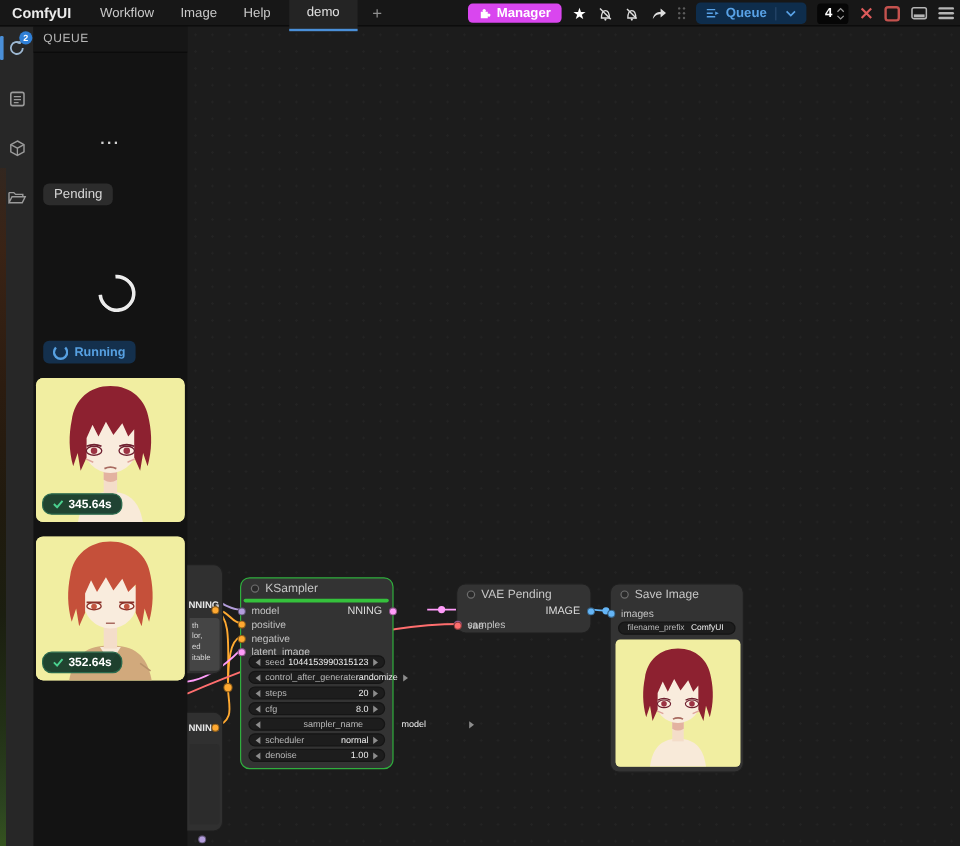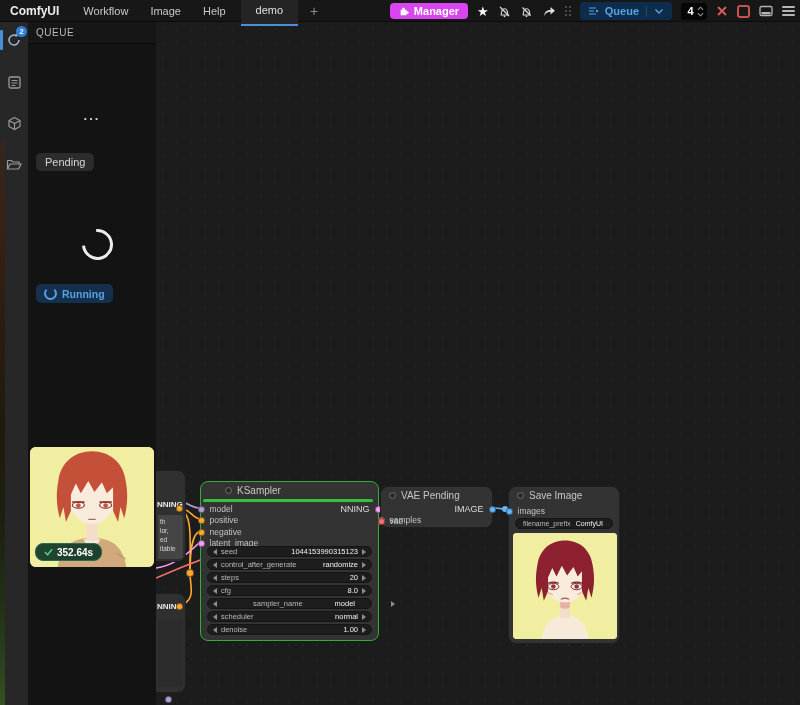--- a/index.html
+++ b/index.html
@@ -235,20 +235,31 @@
       <span>QUEUE</span>
     </div>
     <div class="more-btn">...</div>
     <div class="pending-badge">Pending</div>
     <div class="big-spinner"></div>
     <div class="running-badge">
       <span class="mini-spinner"></span>
       <span class="txt">Running</span>
     </div>
 
+    <div class="thumb" style="top:293px;">
+      <svg viewBox="0 0 100 100" preserveAspectRatio="xMidYMid slice">
+          <use href="#char-darkred"></use>
+        </svg>
+      <div class="time-badge">
+        <svg width="9" height="8" viewBox="0 0 10 8">
+            <path d="M1,4 L4,7 L9,1" fill="none" stroke="#4ad08e" stroke-width="1.8"></path>
+          </svg>
+        <span>345.64s</span>
+      </div>
+    </div>
 
     <div class="thumb" style="top:425px;">
       <svg viewBox="0 0 100 100" preserveAspectRatio="xMidYMid slice">
           <use href="#char-orange"></use>
         </svg>
       <div class="time-badge">
         <svg width="9" height="8" viewBox="0 0 10 8">
             <path d="M1,4 L4,7 L9,1" fill="none" stroke="#4ad08e" stroke-width="1.8"></path>
           </svg>
         <span>352.64s</span>
@@ -292,21 +303,21 @@
     <div class="partial-node" style="top:571px;height:100px;">
       <span class="partial-badge" style="top:8px;">NNING</span>
       <div class="partial-block" style="top:26px;bottom:5px;"></div>
     </div>
 
     <i class="port" style="left:19.5px;top:482.5px;background:#ffa931;"></i>
     <i class="port" style="left:19.5px;top:580.5px;background:#ffa931;"></i>
     <i class="port" style="left:30px;top:547px;background:#ffa931;width:8px;height:8px;"></i>
     <i class="port" style="left:8.5px;top:673.5px;background:#b39ddb;"></i>
 
-    <div class="node running" style="left:44px;top:459px;width:179px;height:160px;padding-left:16px;">
+    <div class="node running" style="left:44px;top:459px;width:128px;height:160px;">
       <div class="node-header">
         <span class="collapse-dot"></span>
         <span>KSampler</span>
       </div>
       <div class="progress"></div>
       <div class="slot" style="left:-3.5px;top:22px;">
           <i class="dot" style="background:#b39ddb;"></i>
           <span>model</span>
         </div>
       <div class="slot" style="left:-3.5px;top:33px;">

